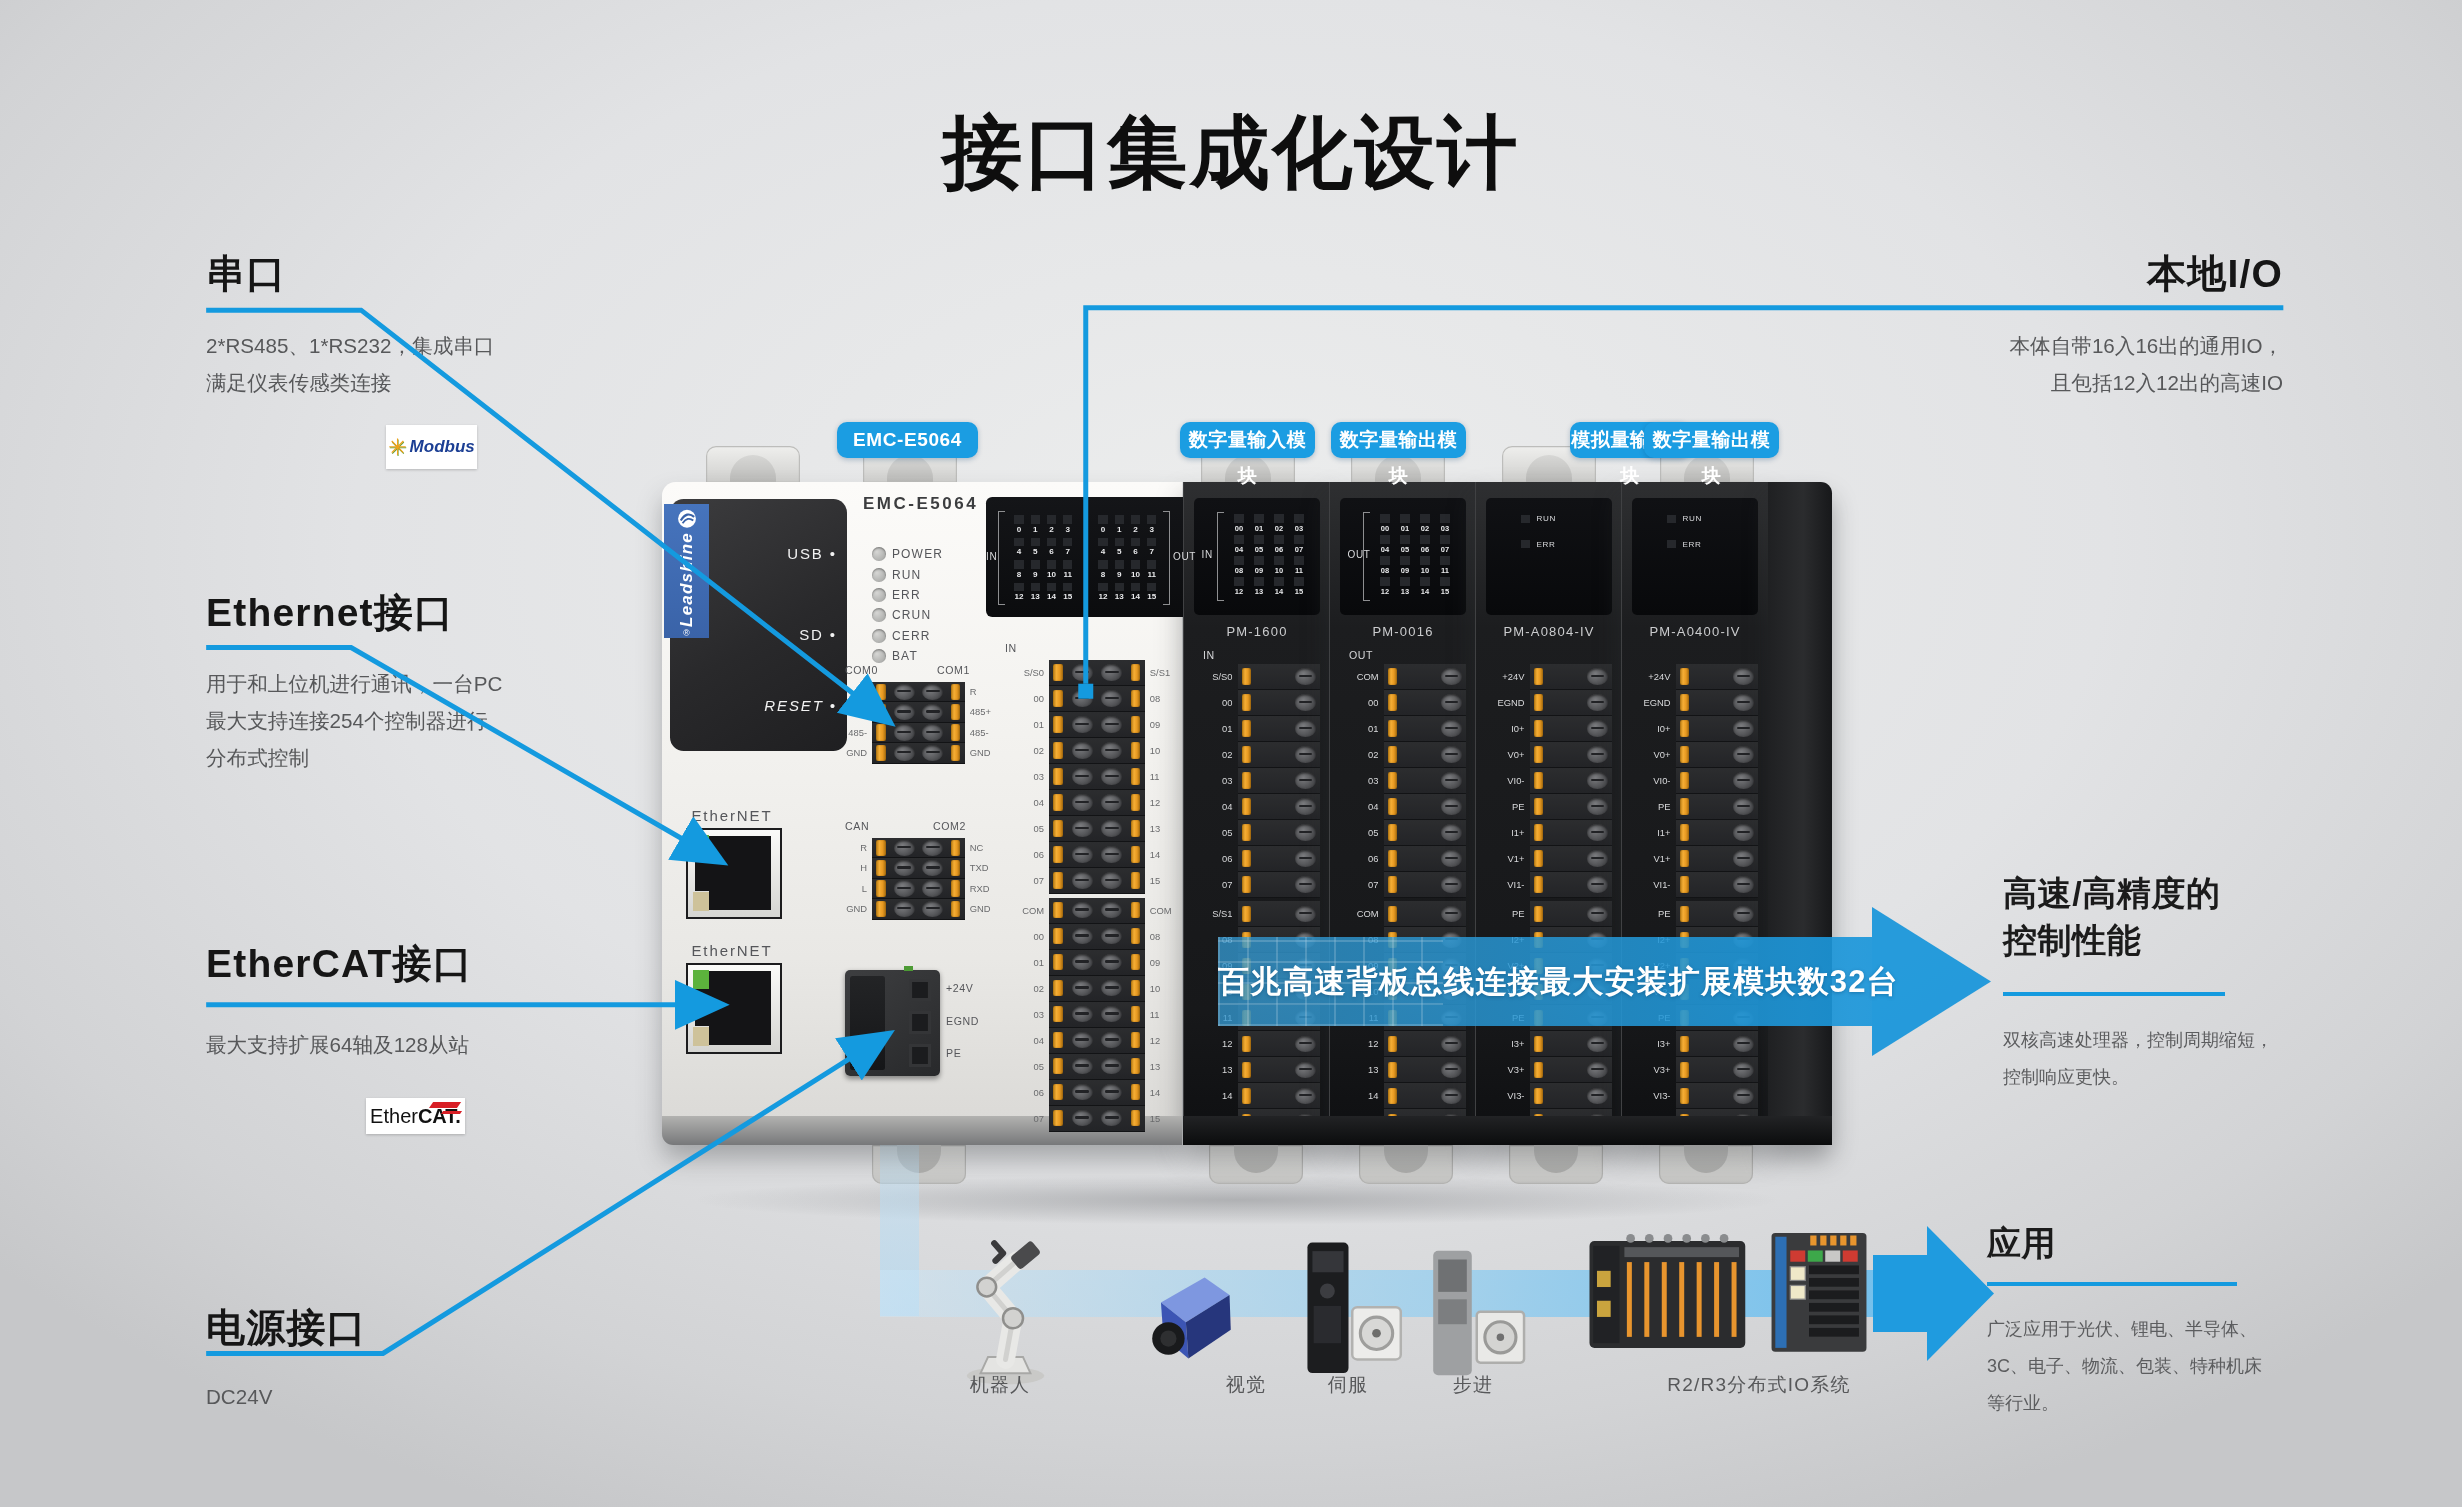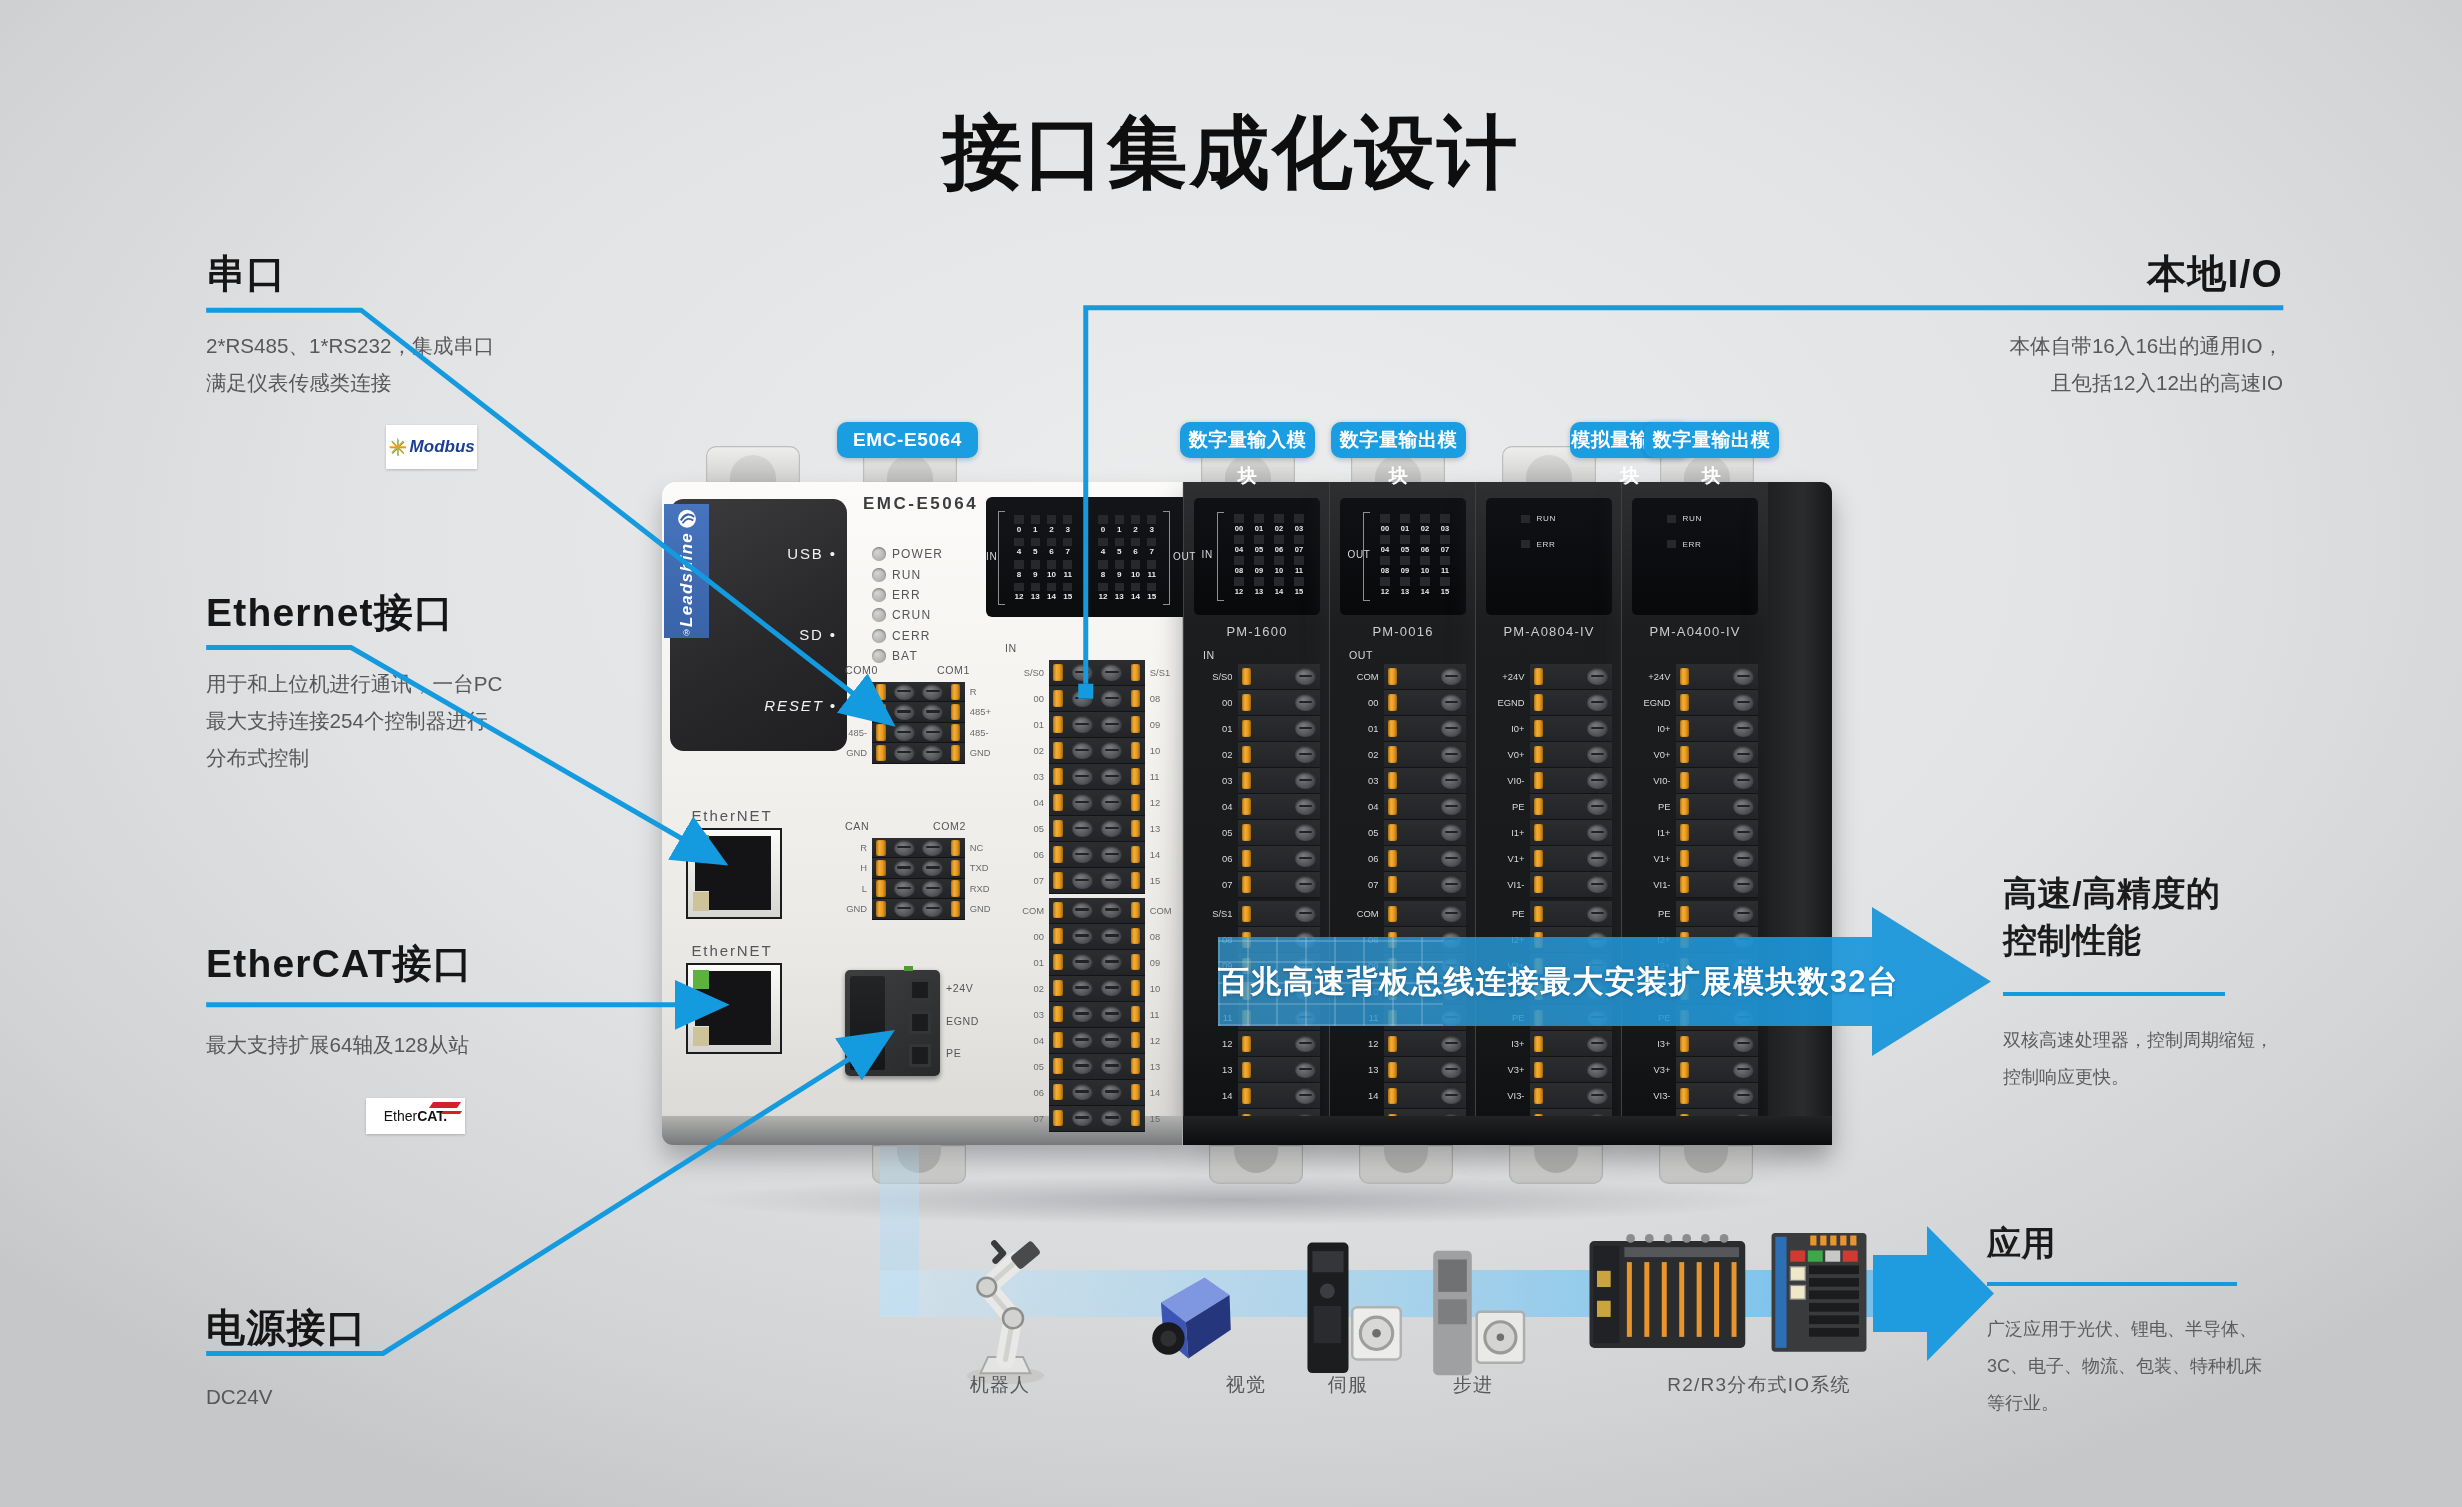--- a/index.html
+++ b/index.html
@@ -103,21 +103,21 @@
     background:linear-gradient(90deg,rgba(205,232,249,.45),rgba(150,207,240,.75) 55%,rgba(108,190,238,.9));}
   #flow-arrow-tail{left:1873px;top:1255px;width:54px;height:77px;background:#1f9bdf;z-index:1;}
   #flow-arrow-head{left:1927px;top:1226px;width:67px;height:135px;background:#1f9bdf;clip-path:polygon(0 0,100% 50%,0 100%);z-index:1;}
   .app-icon{position:absolute;z-index:2;}
   .app-label{position:absolute;top:1372px;transform:translateX(-50%);font-size:19px;color:#57585a;letter-spacing:1.2px;z-index:2;white-space:nowrap;}
   
   #modbus-logo{left:386px;top:425px;width:91px;height:44px;background:#fff;z-index:2;display:flex;align-items:center;justify-content:center;gap:2.5px;box-shadow:0 0.6px 2.5px rgba(0,0,0,.2);}
   #modbus-star{color:#f0a11a;font-size:22.5px;text-shadow:0.6px 0.6px 0 #6aa23c;}
   #modbus-word{font-size:17px;font-weight:900;font-style:italic;color:#1c3f94;}
   #ethercat-logo{left:366px;top:1098px;width:99px;height:36px;background:#fff;z-index:2;display:flex;align-items:center;justify-content:center;box-shadow:0 0.6px 2.5px rgba(0,0,0,.2);position:absolute;}
-  #ethercat-word{font-size:14px;color:#111;}
+  #ethercat-word{font-size:20px;color:#111;}
   #ethercat-word b{font-weight:900;}
   #ethercat-marks{position:absolute;right:6.2px;top:3.7px;width:27.5px;height:6.2px;background:#d81f26;transform:skewX(-35deg);}
   #ethercat-sub{position:absolute;right:3.7px;top:12.5px;width:19px;height:3.1px;background:#d81f26;transform:skewX(-35deg);}
   .shadow{left:687px;top:1175px;width:1100px;height:50px;background:radial-gradient(ellipse,rgba(70,72,76,.30),transparent 70%);z-index:0;}
 </style>
 </head>
 <body>
 
 <div id="canvas">
 

